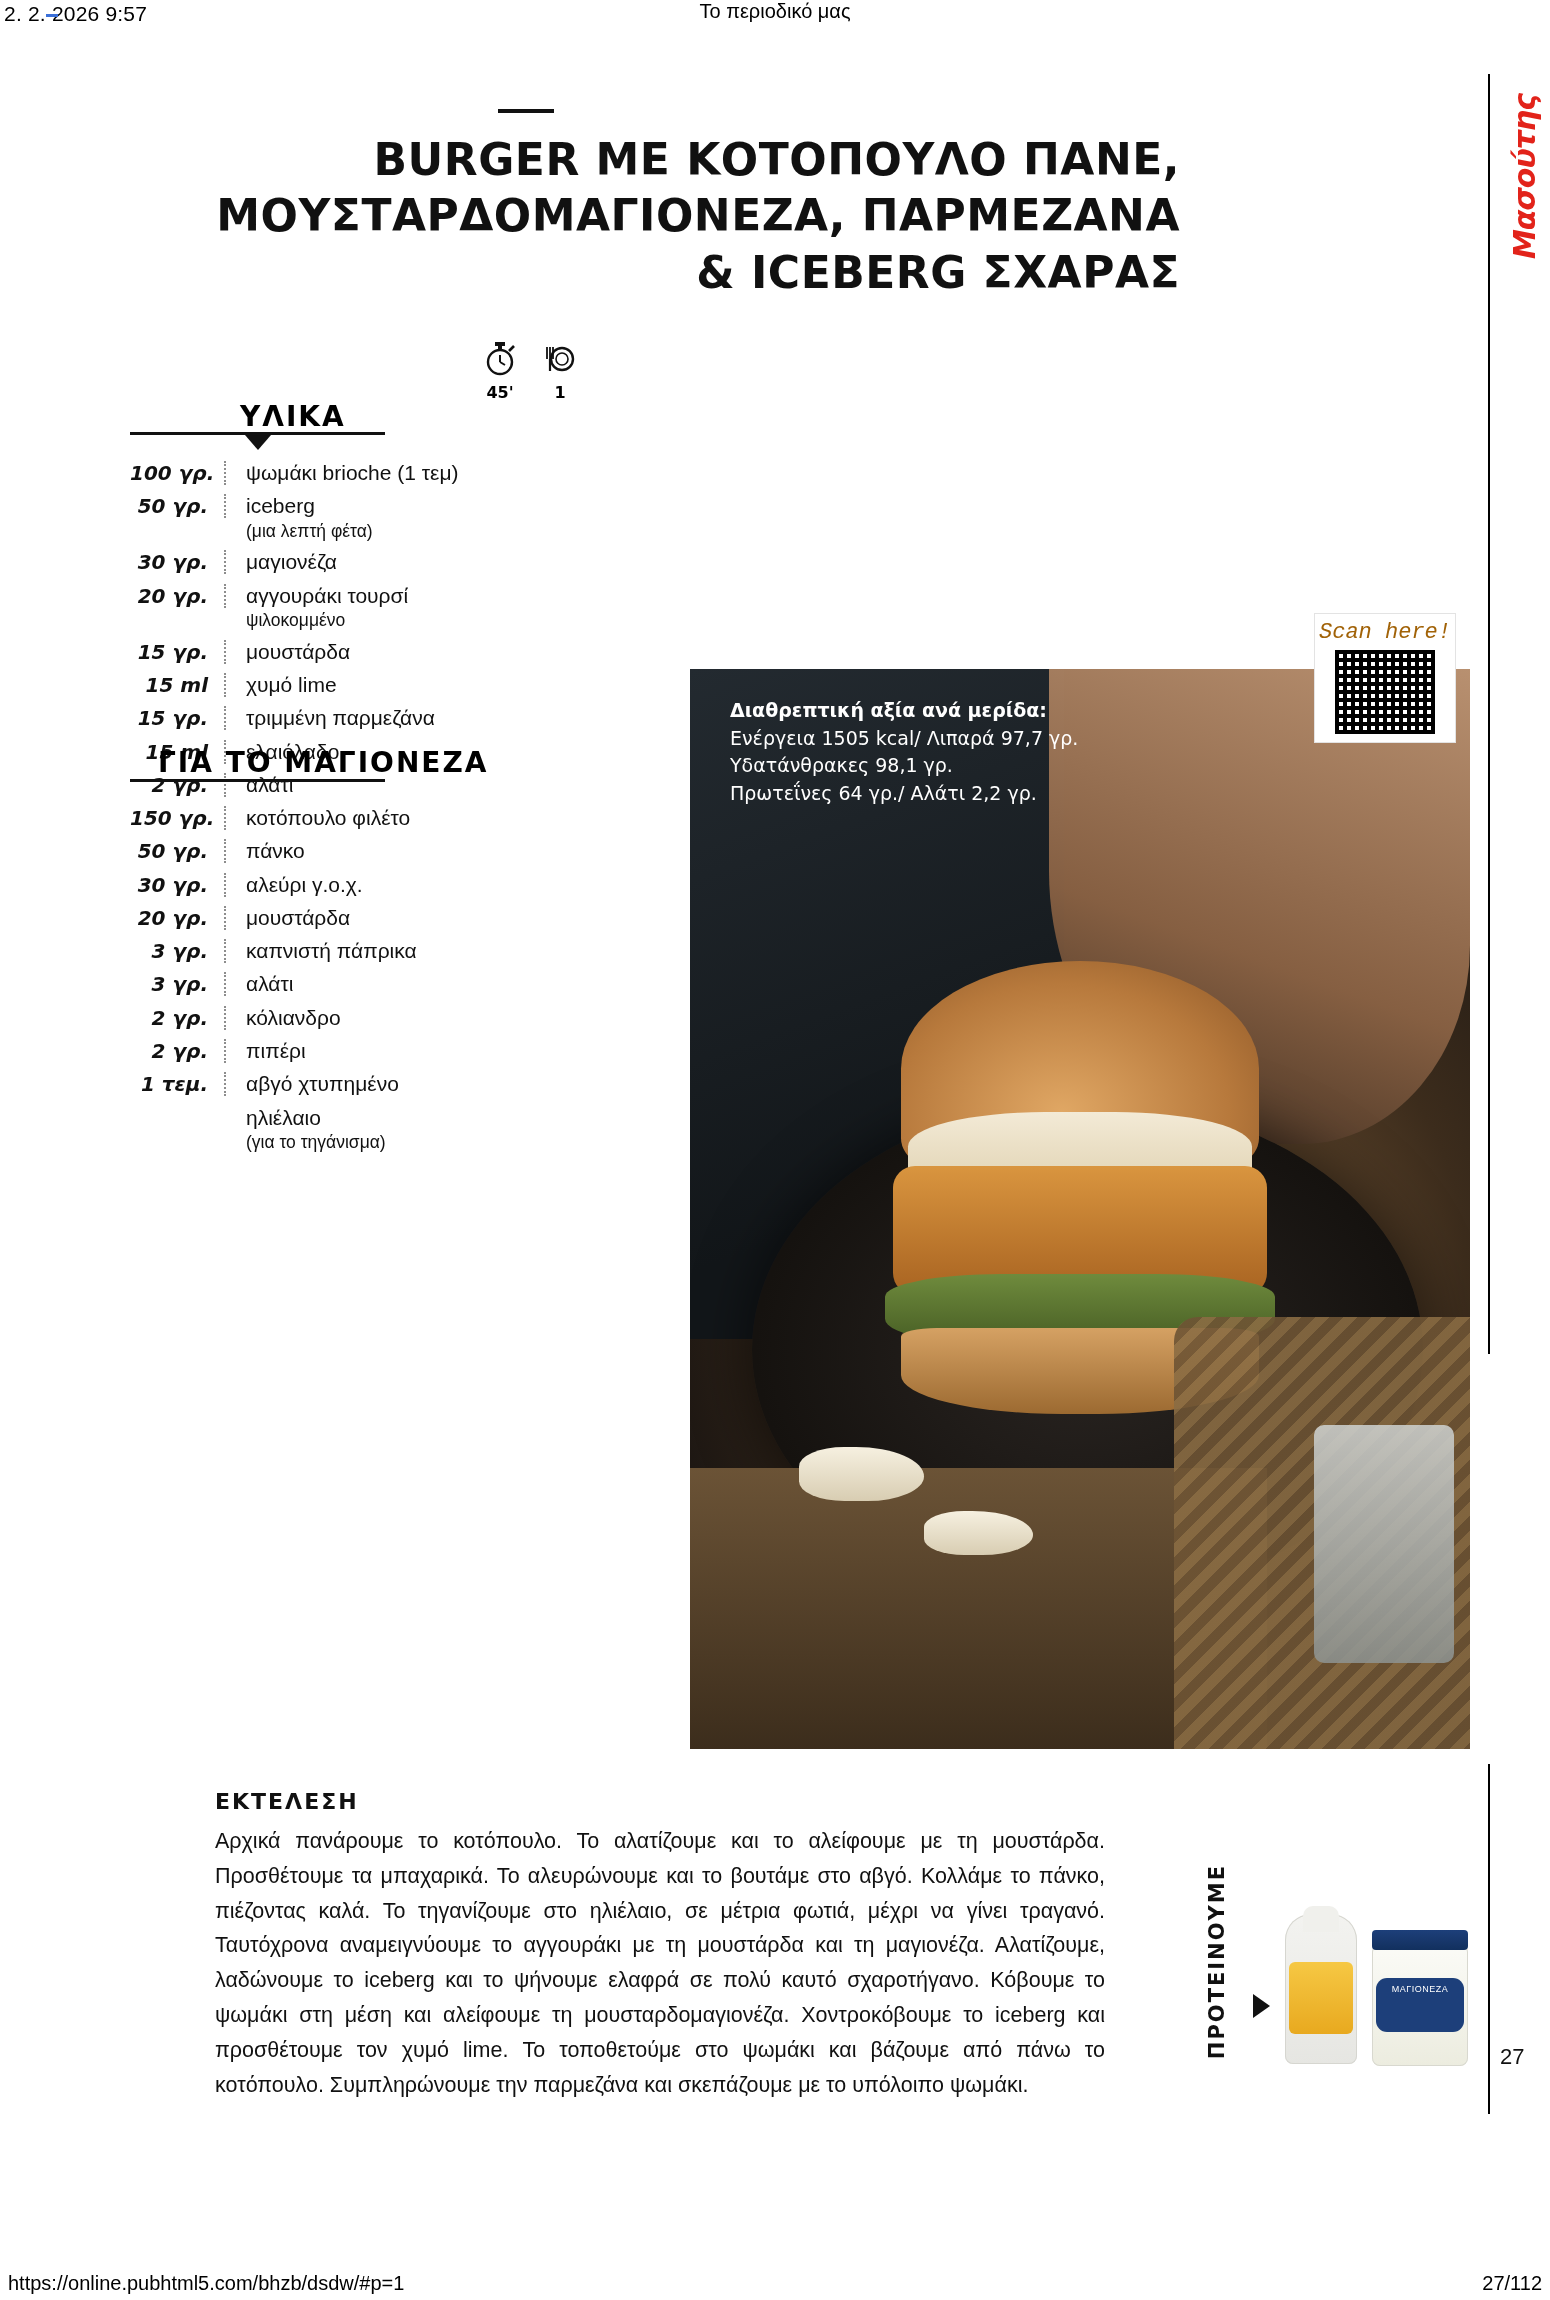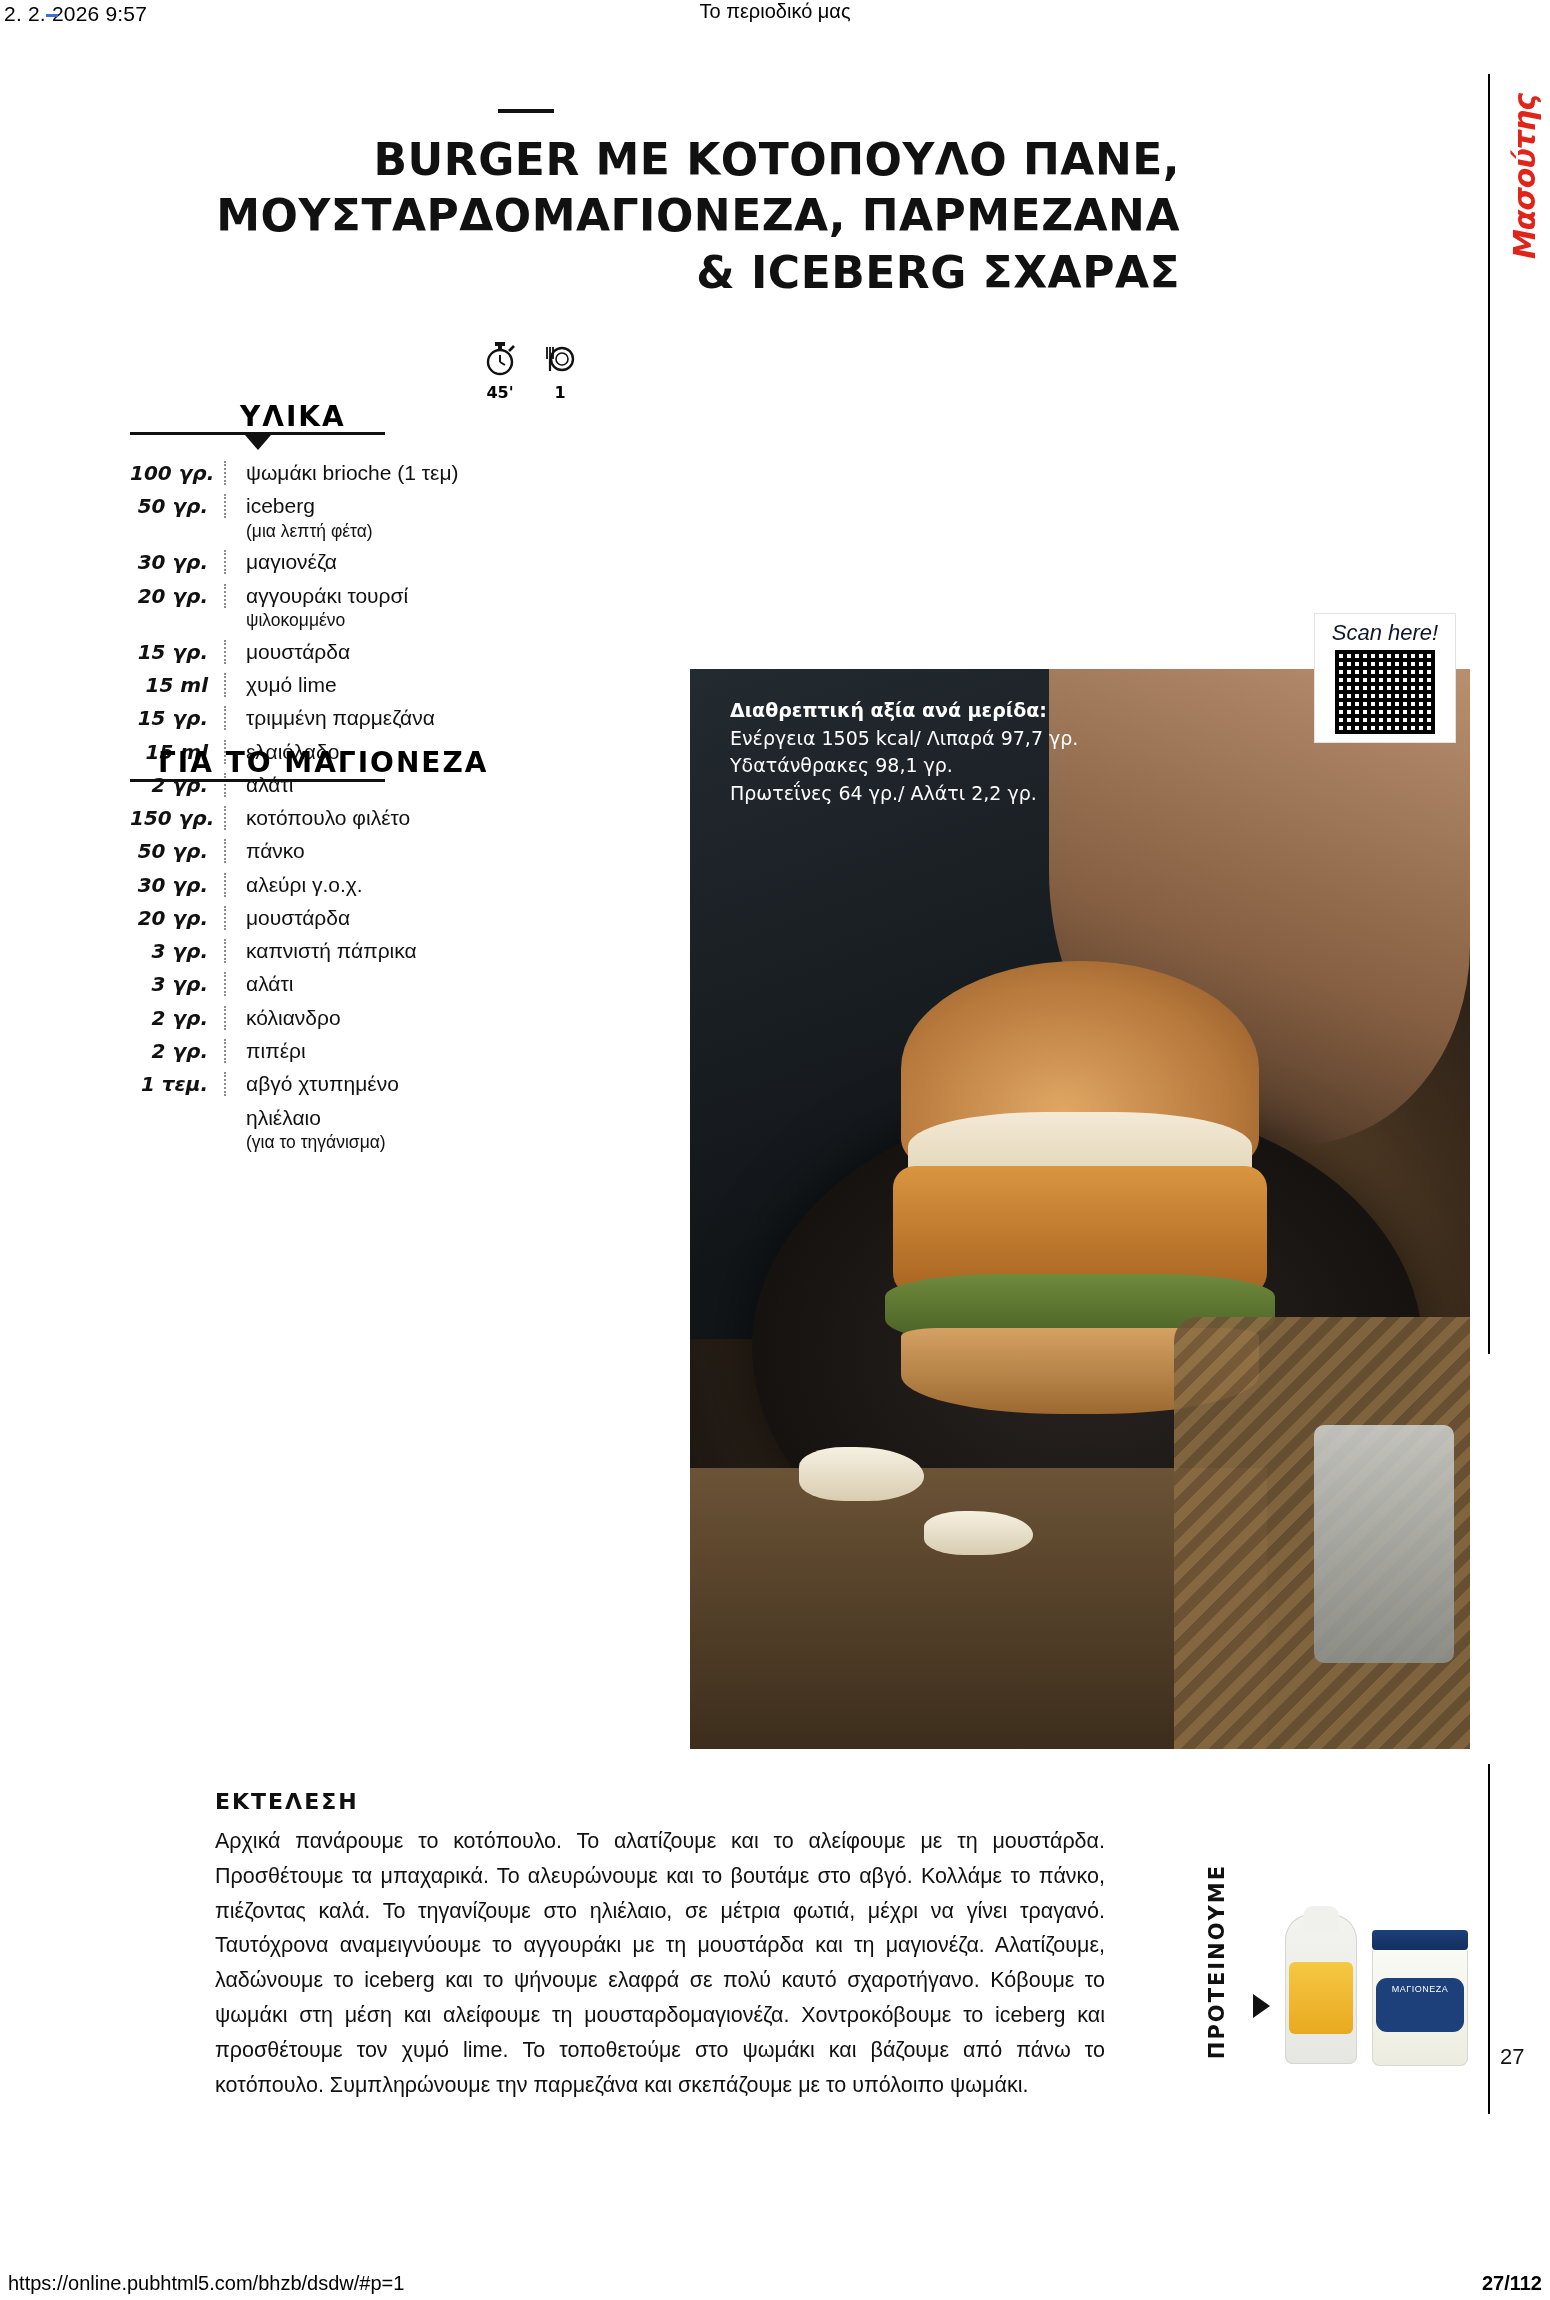--- a/index.html
+++ b/index.html
@@ -50,21 +50,21 @@
     bottom: 0; left: 0; right: 0;
     height: 34px;
     display: flex;
     align-items: center;
     justify-content: space-between;
     padding: 0 8px;
     font-size: 20px;
     color: #000;
   }
   .status-bar .url { color: #000; }
-  .status-bar .pager { color: #000; font-weight: bold; }
+  .status-bar .pager { color: #000; }
 
   
   .sheet {
     position: absolute;
     top: 34px; left: 0;
     width: 1550px;
     height: 2200px;
     background: #fff;
   }
   .vrule {
@@ -283,22 +283,22 @@
     height: 128px;
     background: #ffffff;
     box-shadow: 0 0 0 1px #e3e3e3;
   }
   .scan-box .scan-label {
     position: absolute;
     top: 6px; left: 0; right: 0;
     text-align: center;
     font-style: italic;
     font-size: 22px;
-    font-family: Liberation Sans, sans-serif;
-    color: #0f172a;
+    font-family: Liberation Mono, monospace;
+    color: #a16207;
   }
   .qr {
     position: absolute;
     left: 20px; top: 36px;
     width: 100px; height: 84px;
     background:
       repeating-linear-gradient(90deg, #000 0 4px, #fff 4px 8px),
       repeating-linear-gradient(0deg, #000 0 4px, #fff 4px 8px);
     background-blend-mode: multiply;
   }

